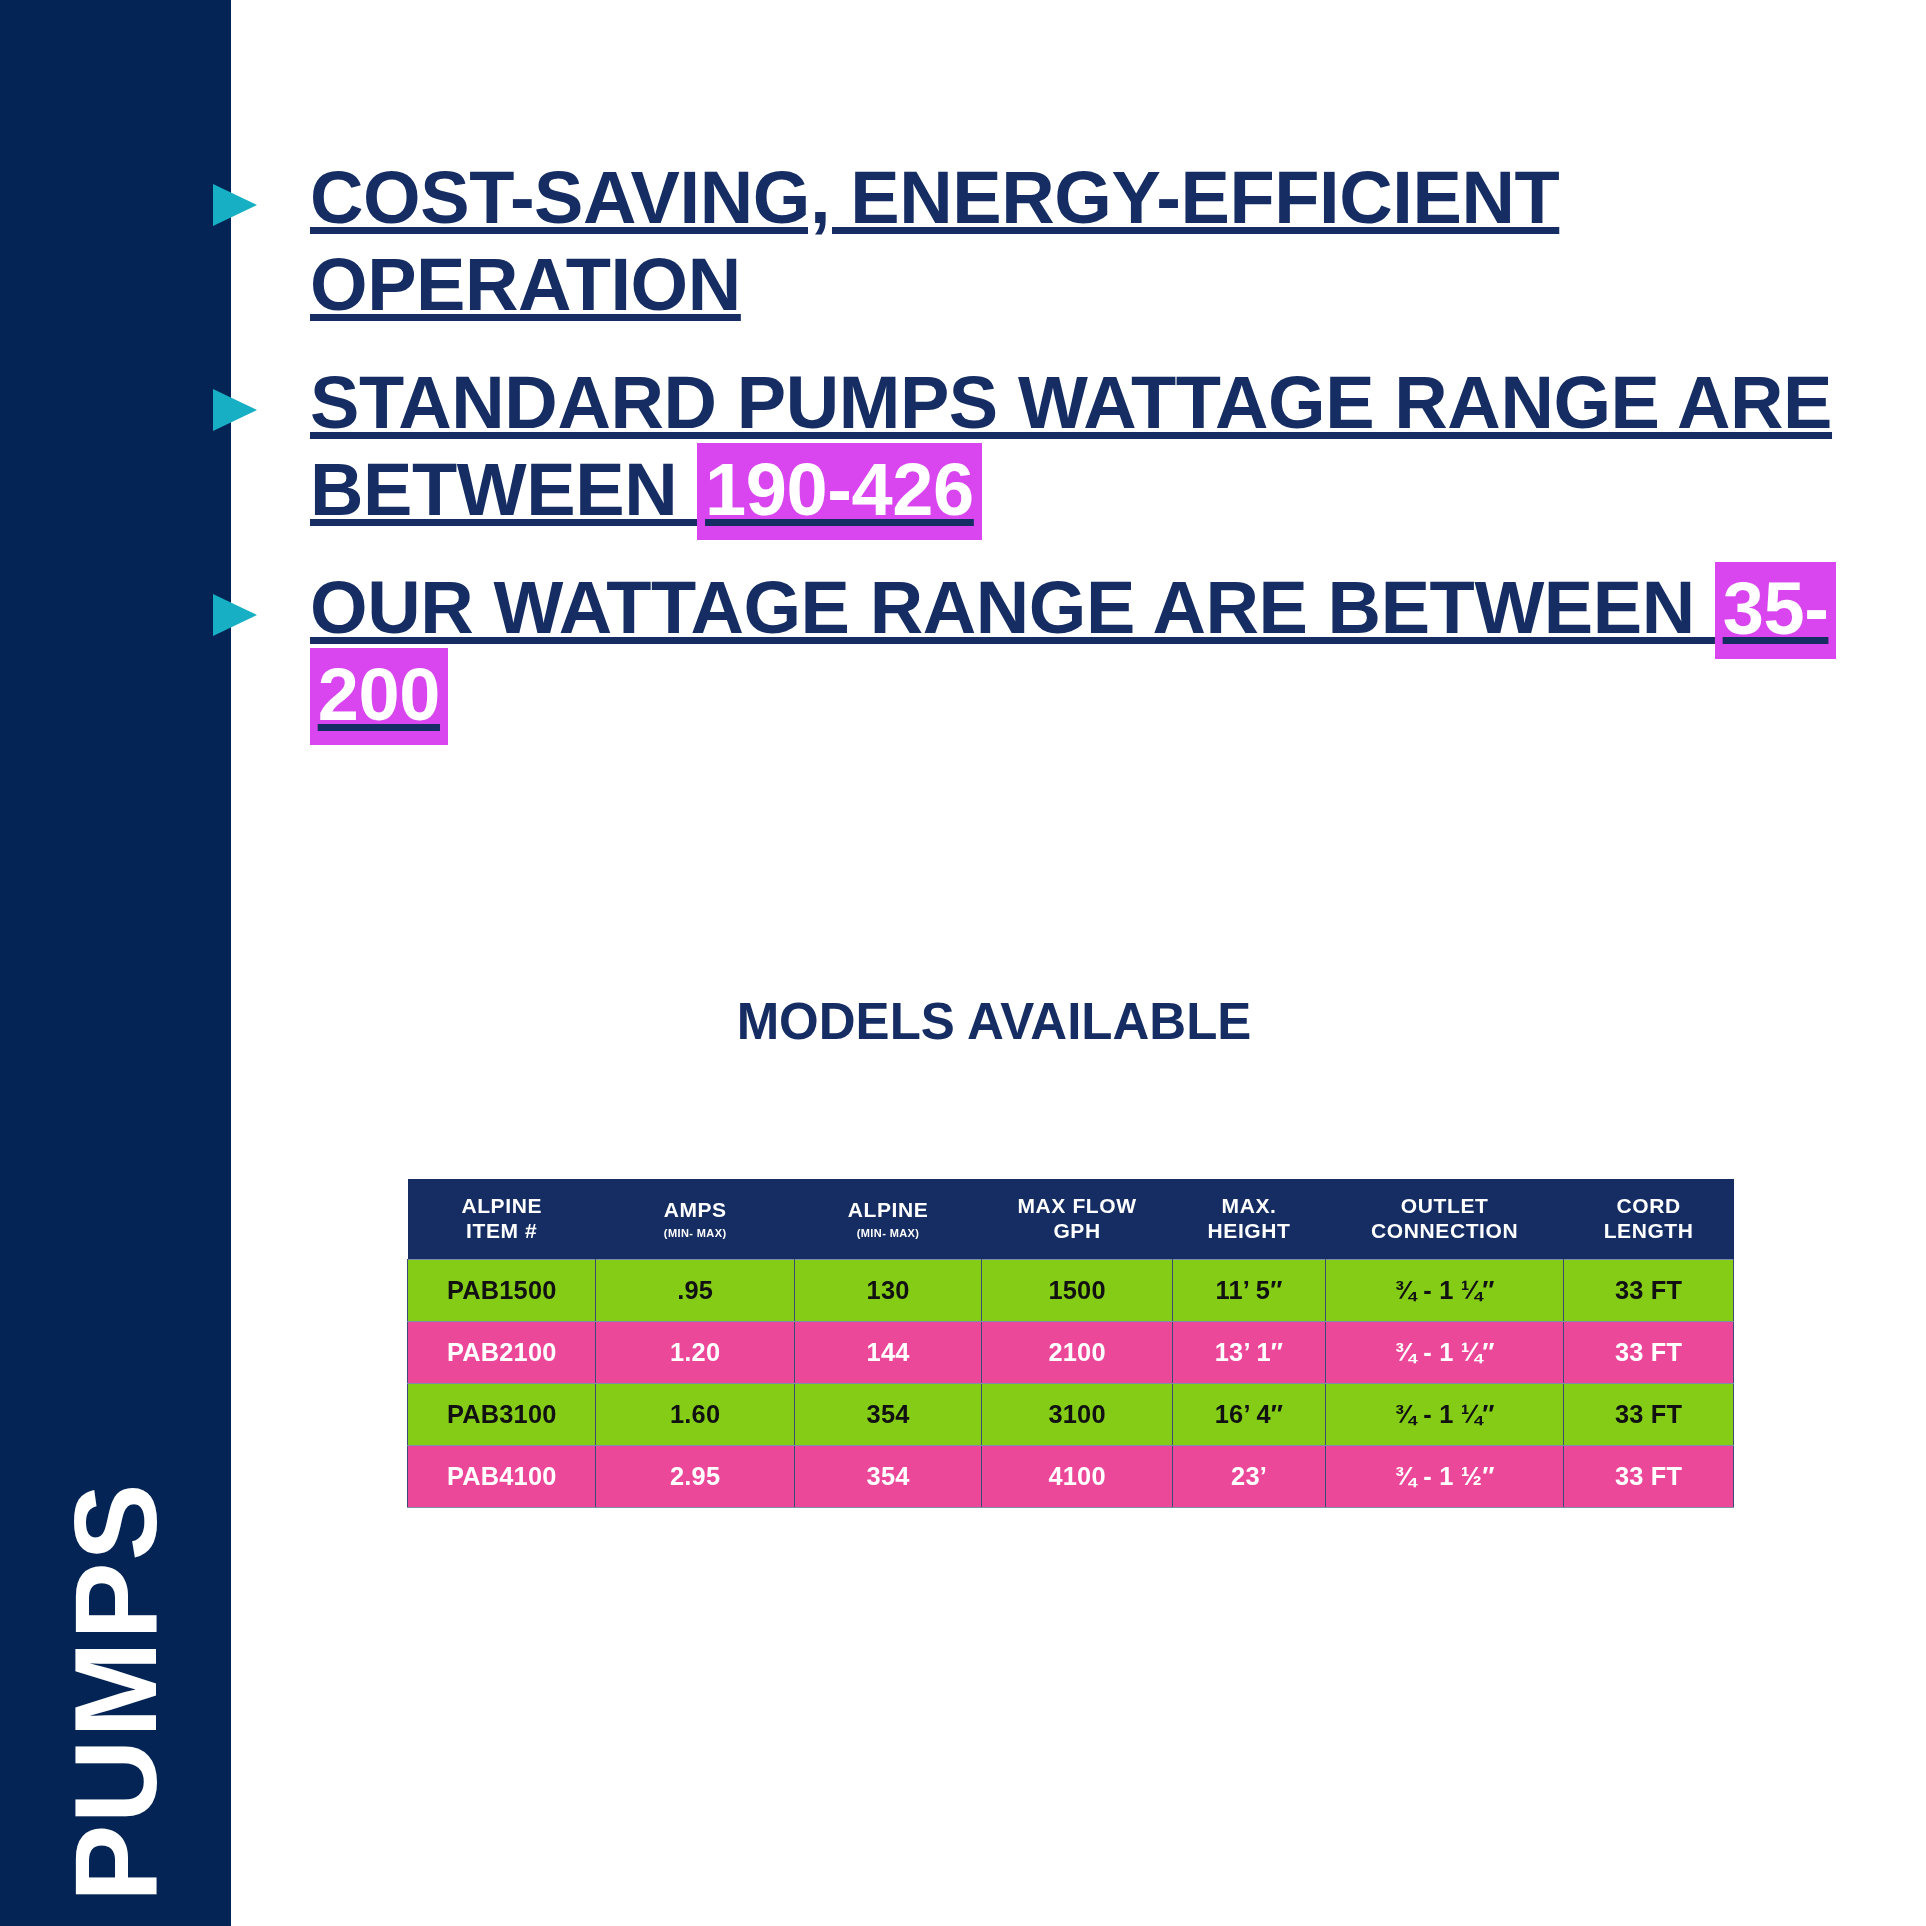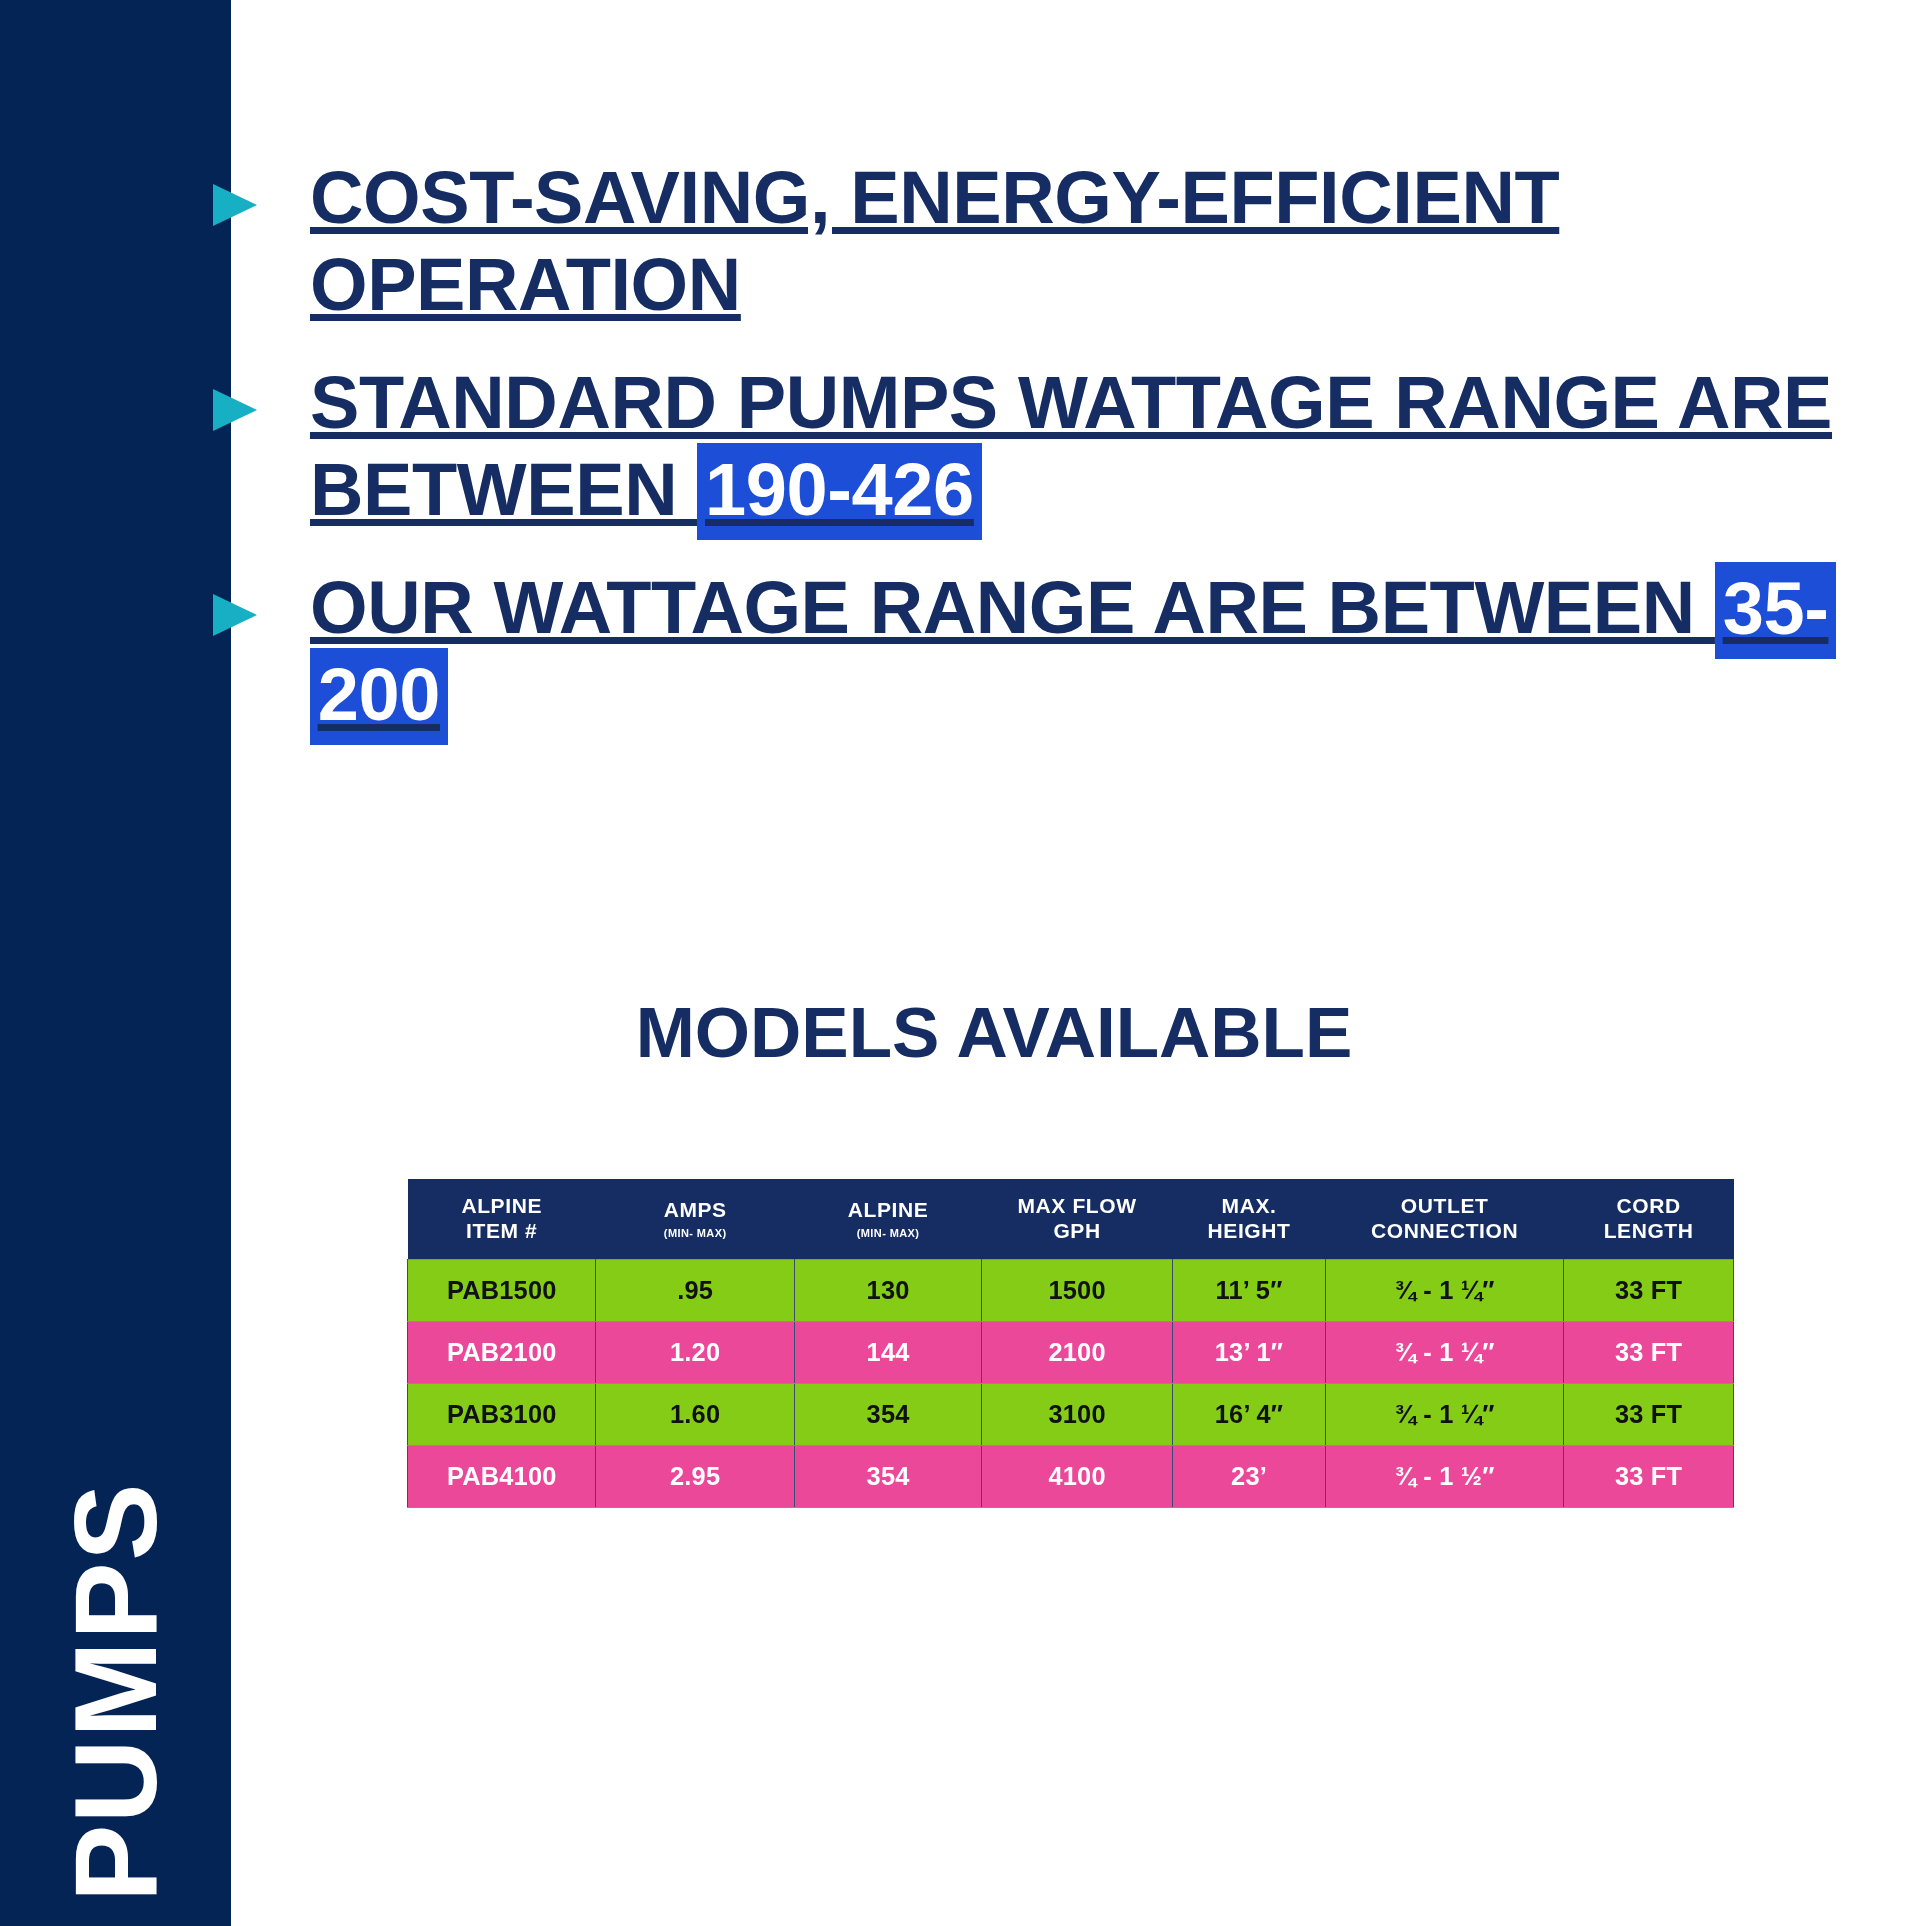--- a/index.html
+++ b/index.html
@@ -73,36 +73,36 @@
     padding-left: 63px;
     color: #152D63;
     font-size: 74px;
     font-weight: 700;
     line-height: 1.17;
     letter-spacing: -0.4px;
     text-transform: uppercase;
     text-decoration: underline;
   }
   .hl {
-    background: #1d4ed8;
+    background: #d946ef;
     color: #ffffff;
     padding: 4.6px 7.7px 9.2px 7.7px;
     box-decoration-break: clone;
     -webkit-box-decoration-break: clone;
   }
 
   
   #models-title {
     position: absolute;
     left: 0;
     top: 992px;
     width: 1526px;
     text-align: center;
     color: #152D63;
-    font-size: 71px;
+    font-size: 51px;
     font-weight: 700;
     letter-spacing: 0px;
     text-transform: uppercase;
     margin: 0;
   }
 
   
   #spec-table-wrap {
     position: absolute;
     left: 176px;

